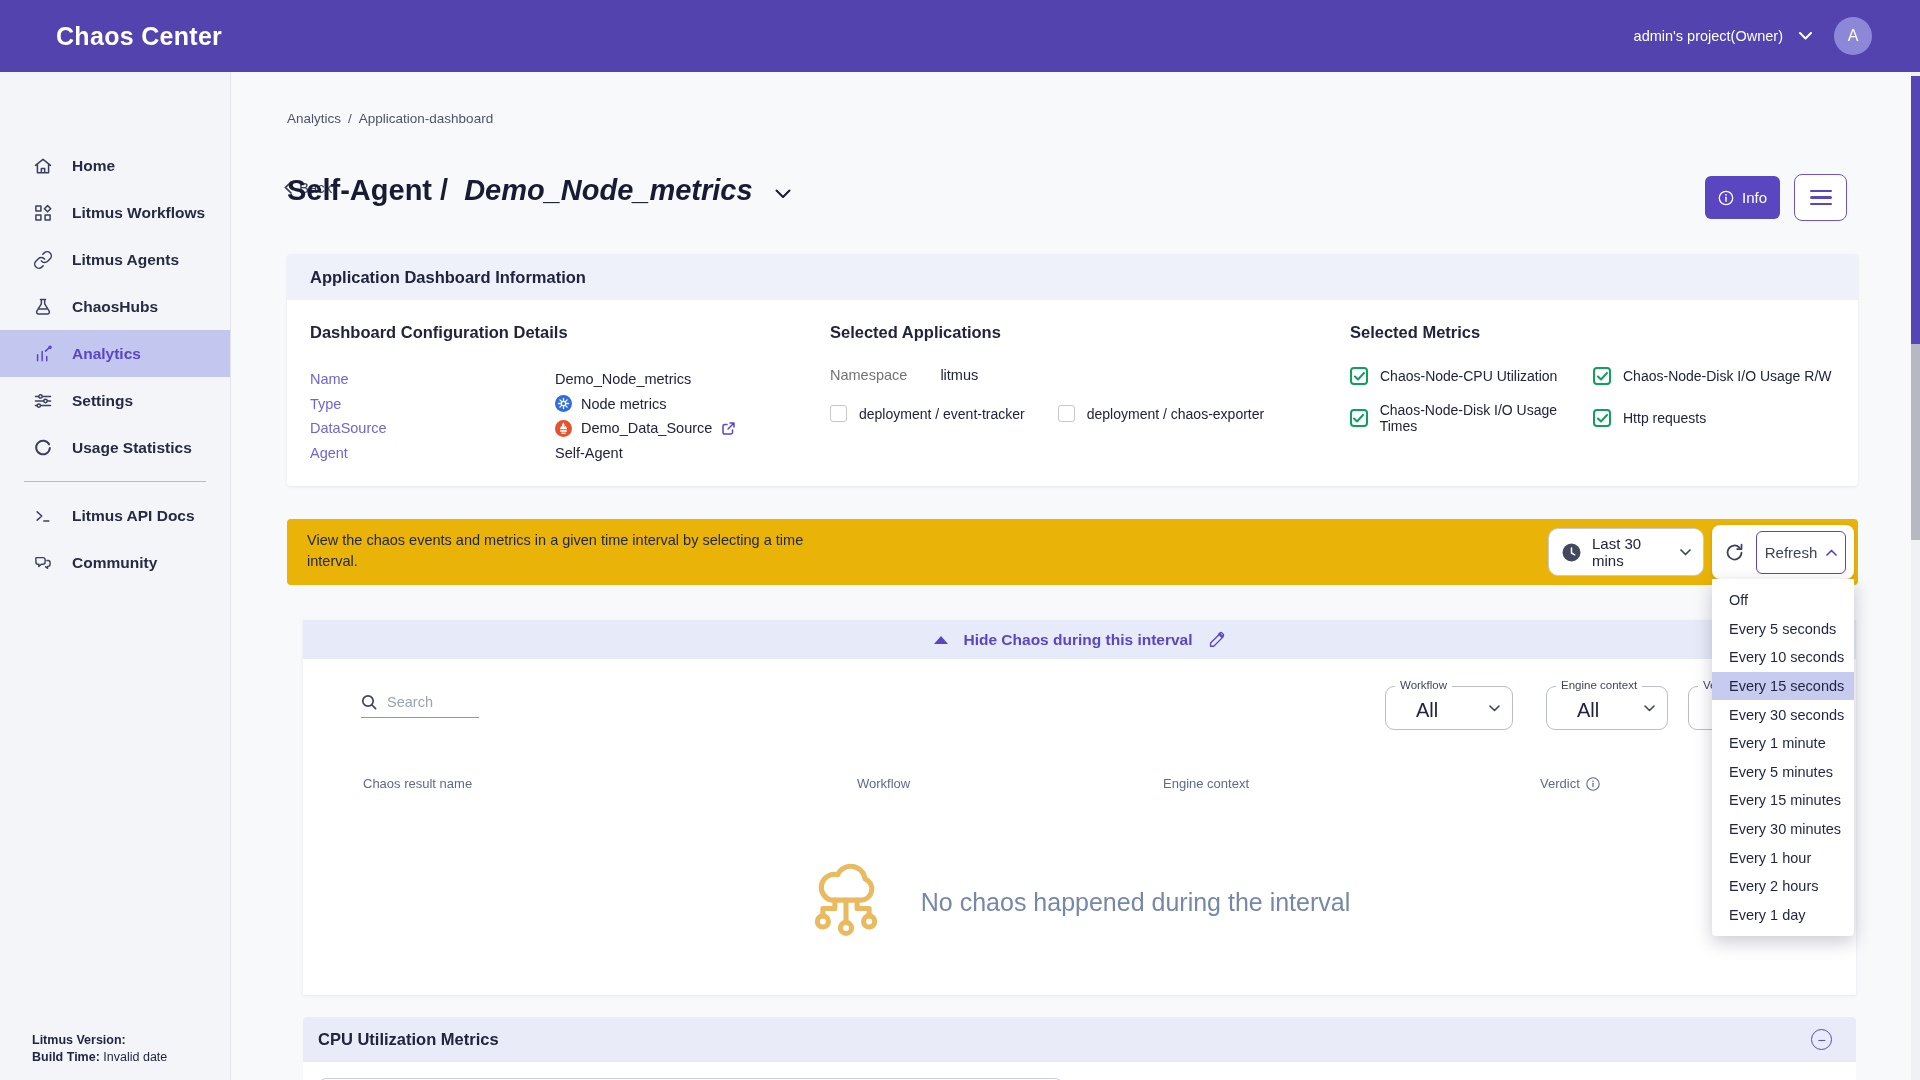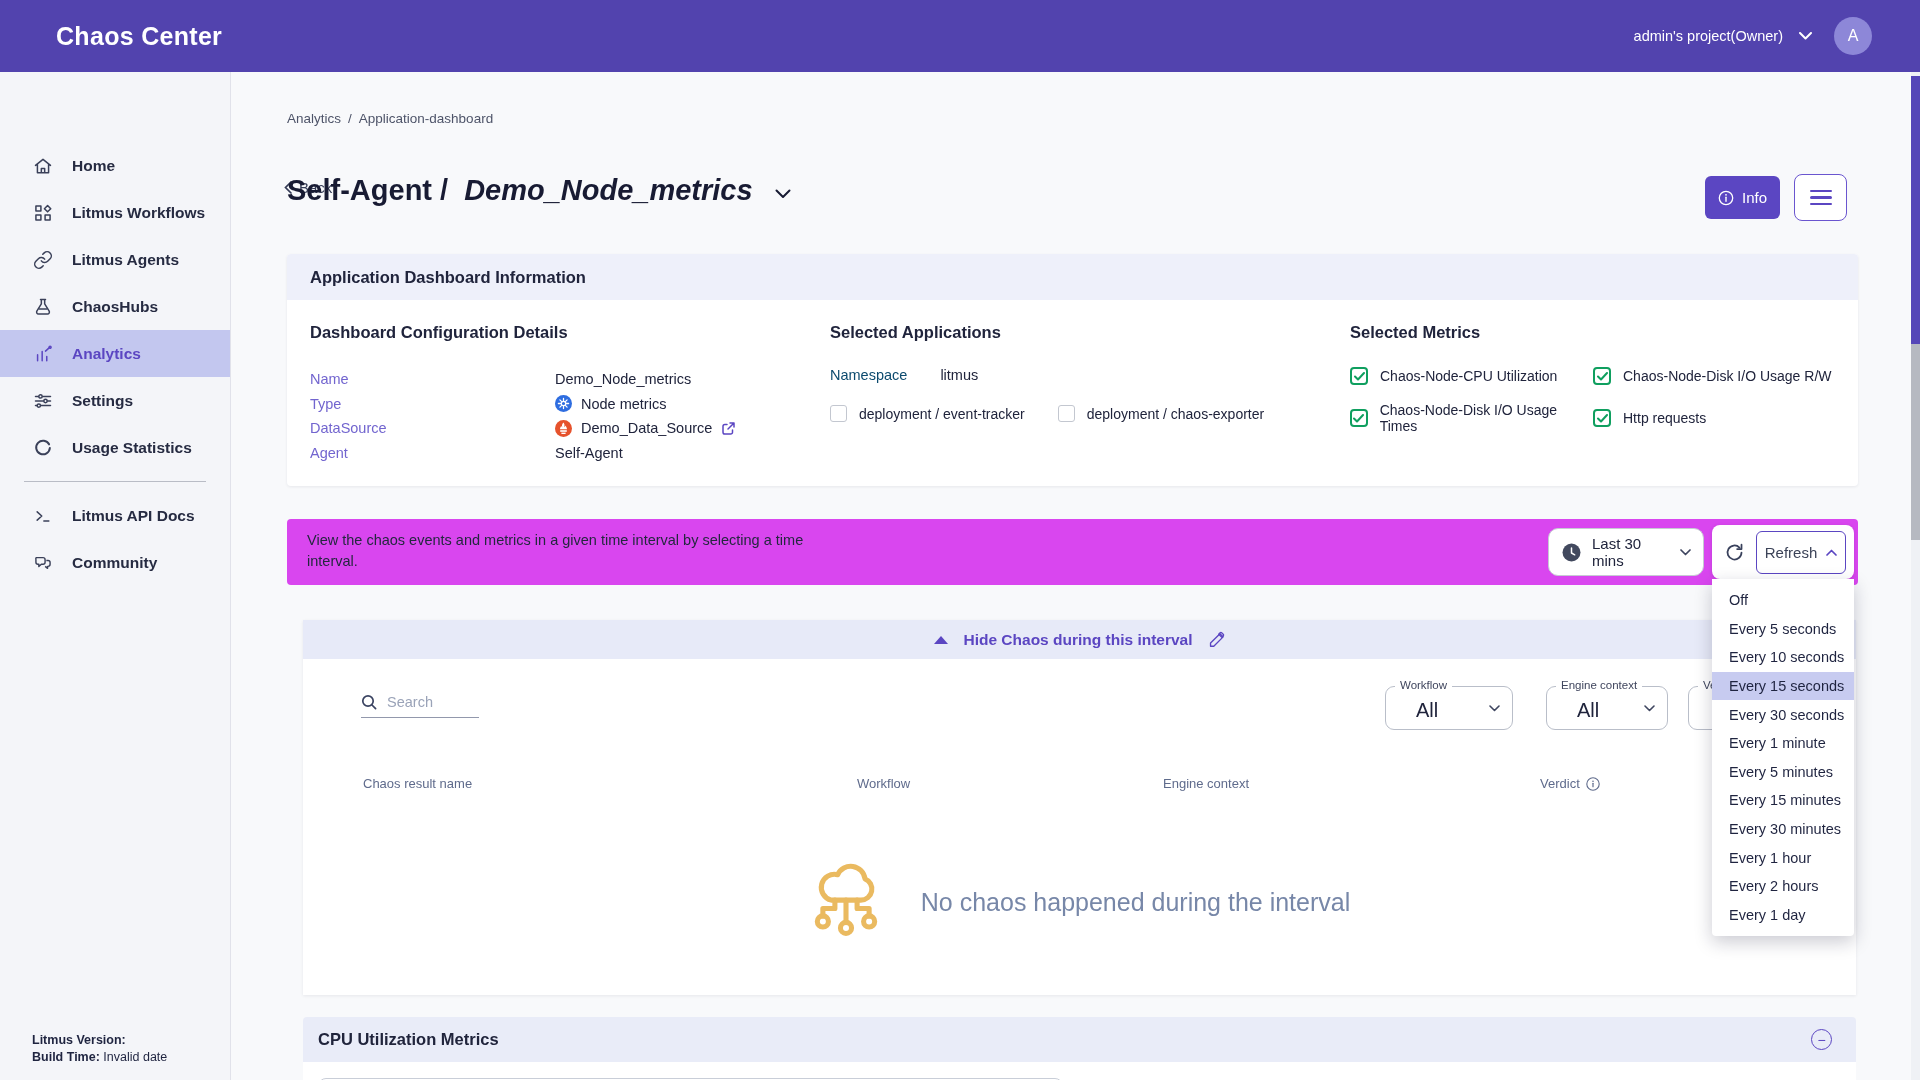--- a/index.html
+++ b/index.html
@@ -52,32 +52,32 @@
   .info-body { position: relative; height: 186px; }
   .col { position: absolute; top: 23px; }
   .col-config { left: 23px; }
   .col-apps { left: 543px; }
   .col-metrics { left: 1063px; }
   .col-title { font-size: 16.5px; font-weight: 700; color: #20243c; margin-bottom: 25px; }
   .config-row { display: flex; align-items: center; height: 24.5px; font-size: 14.5px; }
   .config-label { width: 245px; color: #7265cf; }
   .config-value { color: #20243c; display: flex; align-items: center; gap: 9px; }
   .ns-row { display: flex; gap: 33px; font-size: 14.5px; margin-top: 4px; margin-bottom: 22px; }
-  .ns-label { color: #0c4a6e; }
+  .ns-label { color: #737373; }
   .ns-value { color: #20243c; }
   .cb-row { display: flex; gap: 33px; }
   .cb-item { display: flex; align-items: center; gap: 12px; font-size: 14px; color: #20243c; }
   .cbx { width: 17px; height: 17px; border: 1.5px solid #c3c7d0; border-radius: 3px; background: #fff; cursor: pointer; }
   .cbx-on { width: 18px; height: 18px; border: 2px solid #0f9f5f; border-radius: 4px; background: #fff;
             display: flex; align-items: center; justify-content: center; cursor: pointer; }
   .metrics-grid { display: grid; grid-template-columns: 243px auto; row-gap: 17px; margin-top: 2px; }
 
   
   .interval-panel { position: absolute; left: 287px; top: 519px; width: 1571px; height: 66px;
-                    background: #d946ef; border-radius: 4px; }
+                    background: #eab308; border-radius: 4px; }
   .interval-text { position: absolute; left: 20px; top: 11px; width: 545px; font-size: 14.5px;
                    line-height: 21px; color: #23283e; }
   .time-box { position: absolute; left: 1261px; top: 9px; width: 156px; height: 48px; background: #fff;
               border: 1px solid #c6cad3; border-radius: 10px; display: flex; align-items: center;
               padding: 0 12px 0 13px; gap: 11px; cursor: pointer; }
   .time-box .tb-label { font-size: 15px; color: #20243c; flex: 1; }
   .refresh-box { position: absolute; left: 1425px; top: 6px; width: 142px; height: 54px; background: #fff;
                  border-radius: 8px; box-shadow: 0 1px 4px rgba(20,20,50,.12); display: flex; align-items: center; }
   .refresh-icon-btn { width: 44px; display: flex; align-items: center; justify-content: center; cursor: pointer; }
   .btn-refresh { width: 90px; height: 43px; border: 1.5px solid #5b46c2; border-radius: 6px; background: #fff;

